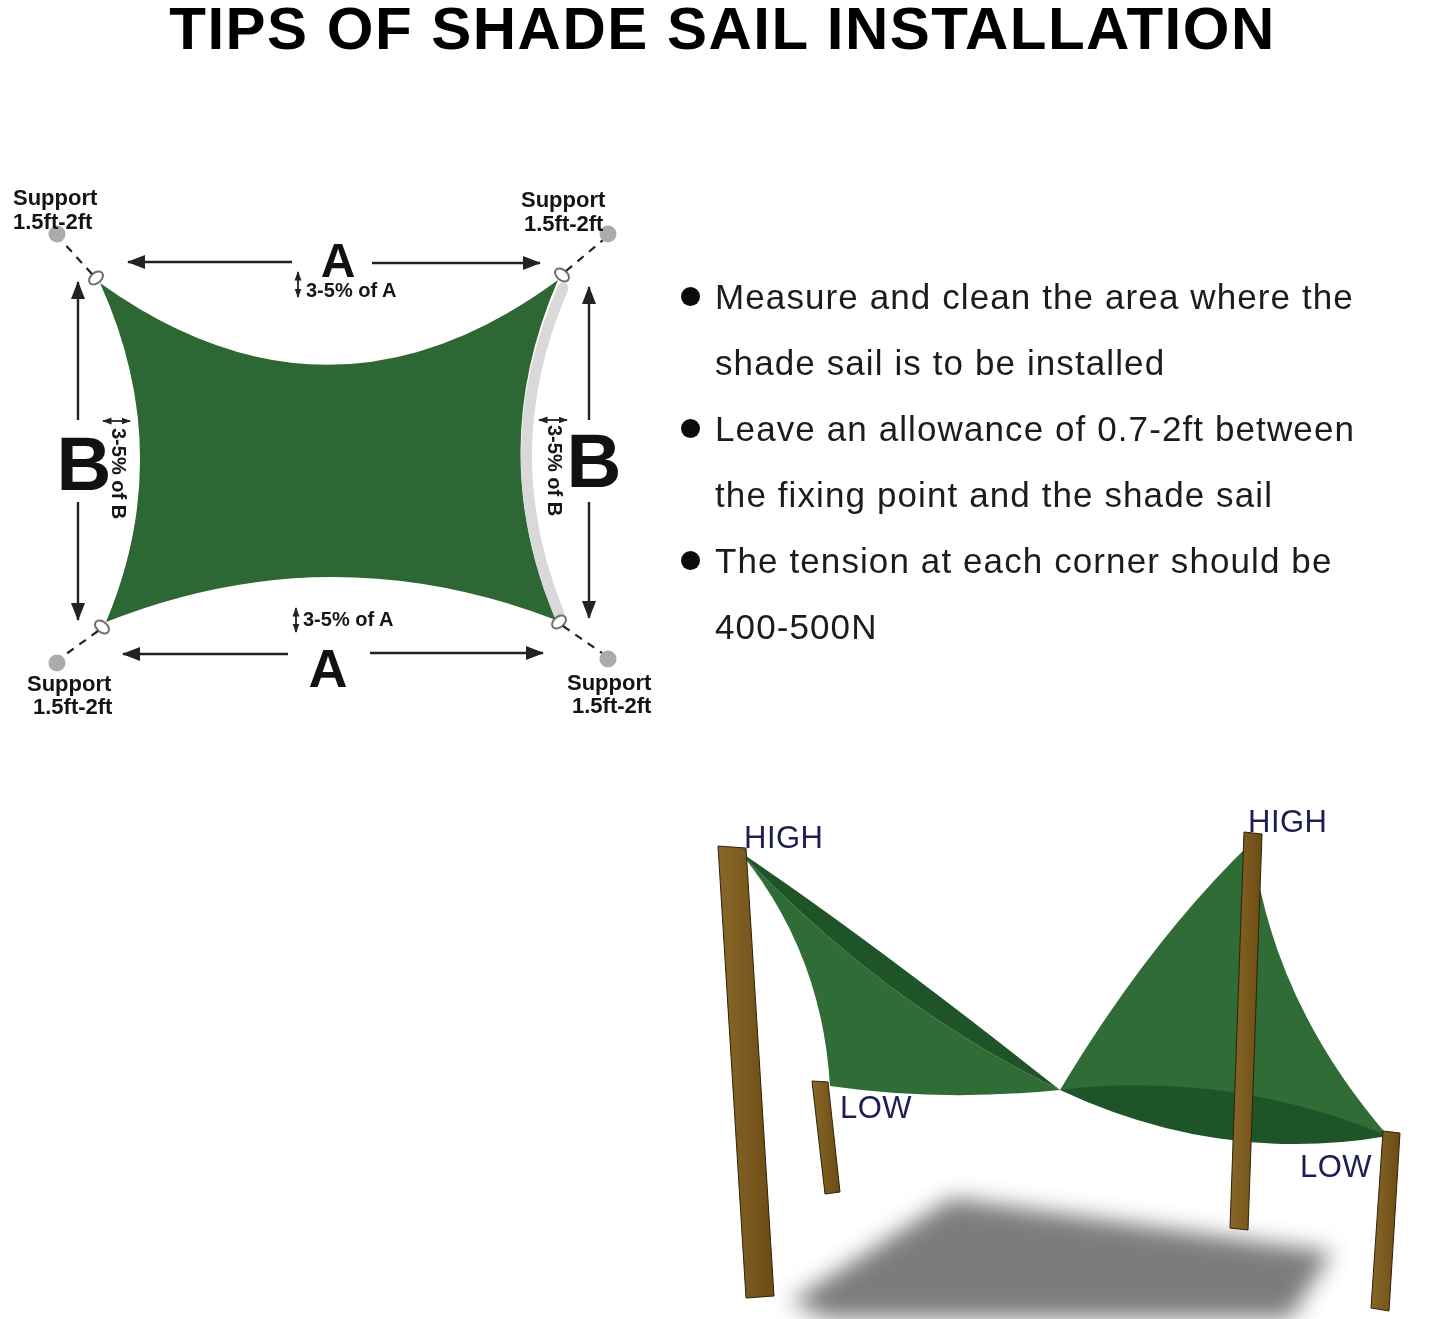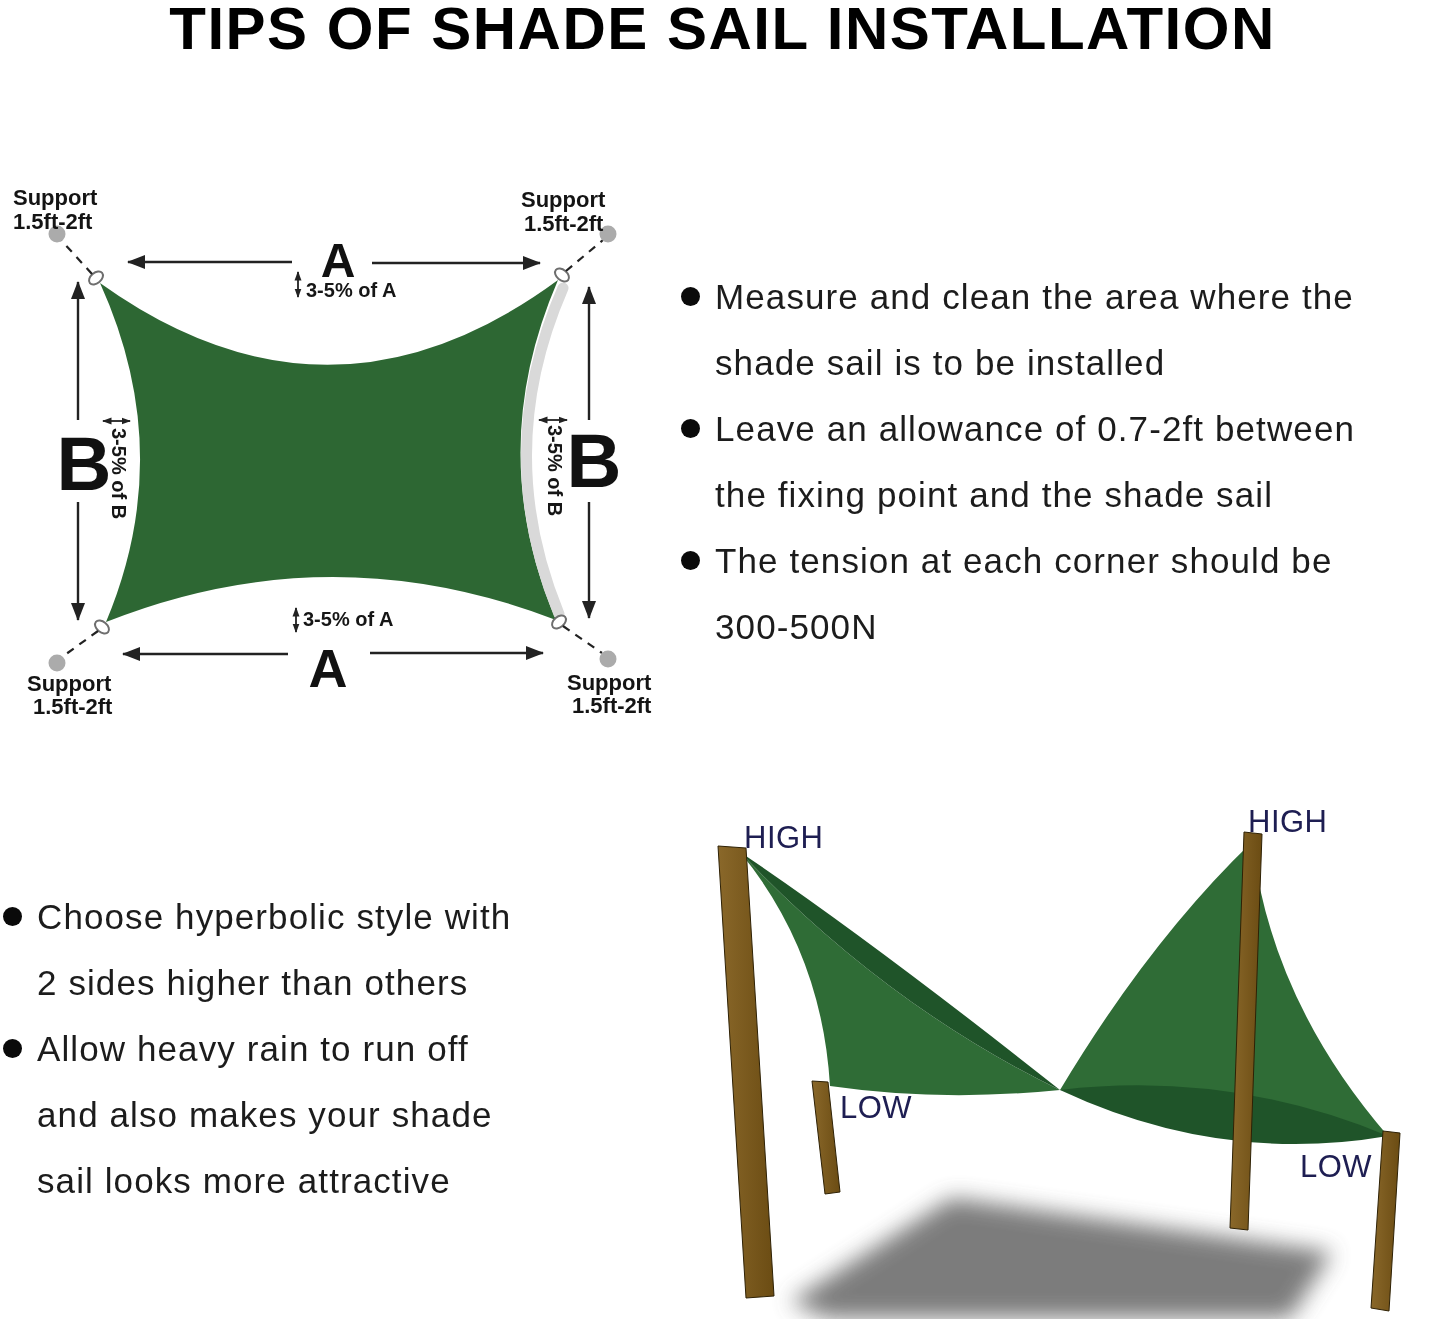--- a/index.html
+++ b/index.html
@@ -116,37 +116,24 @@
 shade sail is to be installed</span>
     </div>
     <div class="tip-item">
       <span class="bullet"></span>
       <span class="tip-text">Leave an allowance of 0.7-2ft between
 the fixing point and the shade sail</span>
     </div>
     <div class="tip-item">
       <span class="bullet"></span>
       <span class="tip-text">The tension at each corner should be
-300-500N</span>
+400-500N</span>
     </div>
   </div>
 
-  <div class="tips tips-left">
-    <div class="tip-item">
-      <span class="bullet"></span>
-      <span class="tip-text">Choose hyperbolic style with
-2 sides higher than others</span>
-    </div>
-    <div class="tip-item">
-      <span class="bullet"></span>
-      <span class="tip-text">Allow heavy rain to run off
-and also makes your shade
-sail looks more attractive</span>
-    </div>
-  </div>
 
   <svg id="illustration-svg" width="785" height="539" viewBox="660 780 785 539">
     <defs>
       <linearGradient id="postGrad" x1="0" y1="0" x2="1" y2="0">
         <stop offset="0" stop-color="#8a682a"></stop>
         <stop offset="1" stop-color="#6b4c13"></stop>
       </linearGradient>
       <filter id="softBlur" x="-30%" y="-30%" width="160%" height="160%">
         <feGaussianBlur stdDeviation="11"></feGaussianBlur>
       </filter>

